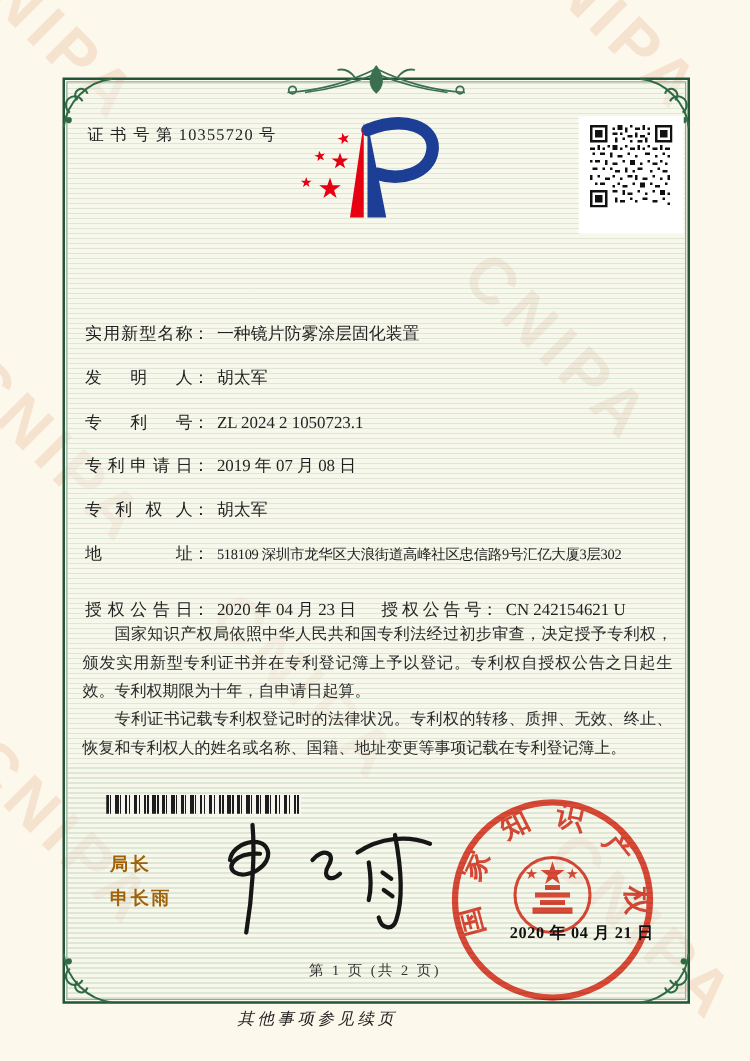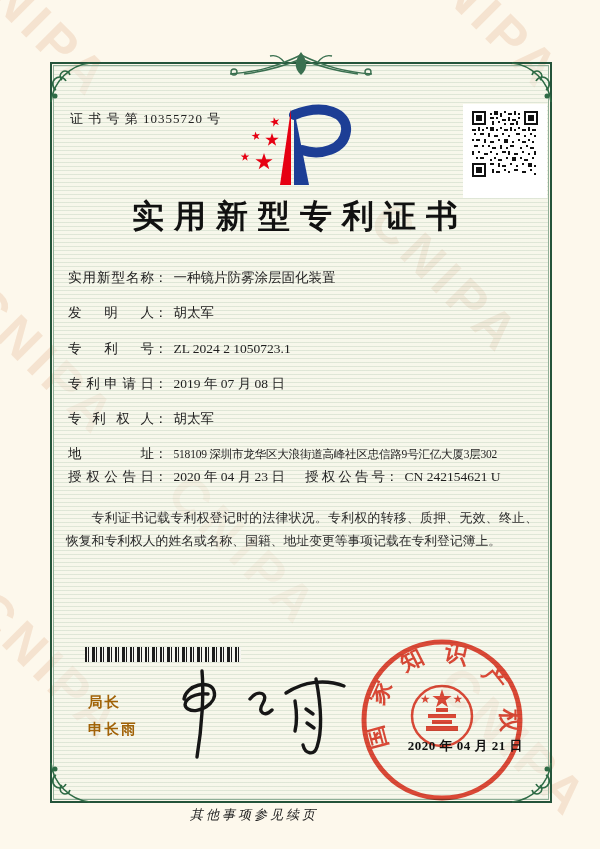--- a/index.html
+++ b/index.html
@@ -46,41 +46,41 @@
         rgba(255,255,255,0) 1px, rgba(255,255,255,0) 4px),
       rgba(242,246,235,0.55);
   }
   .crest{position:absolute;left:50%;top:-16px;transform:translateX(-50%);z-index:2;}
   .corner{position:absolute;width:44px;height:44px;z-index:2;}
   .corner.tl{left:-4px;top:-4px;}
   .corner.tr{right:-4px;top:-4px;transform:scaleX(-1);}
   .corner.bl{left:-4px;bottom:-4px;transform:scaleY(-1);}
   .corner.br{right:-4px;bottom:-4px;transform:scale(-1,-1);}
   
-  .content{position:absolute;inset:0;z-index:2;margin-top:11px;}
+  .content{position:absolute;inset:0;z-index:2;}
   .cert-no{
     position:absolute;left:70px;top:99px;
     font-size:13px;letter-spacing:1px;color:#222;
   }
   .logo{position:absolute;left:230px;top:92px;}
   .qr-box{
     position:absolute;left:463px;top:93px;width:84px;height:94px;
     background:#ffffff;
   }
   .qr{position:absolute;left:9px;top:7px;}
   .doc-title{
     position:absolute;left:0;top:184px;width:100%;
     text-align:center;
     font-size:32px;font-weight:bold;letter-spacing:10px;
     color:#111;
   }
   .fields{position:absolute;left:68px;top:0;width:470px;font-size:13.5px;}
   .frow{position:absolute;left:0;white-space:nowrap;}
   .r0{top:258px;} .r1{top:293px;} .r2{top:329px;} .r3{top:364px;}
-  .r4{top:399px;} .r5{top:434px;} .r6{top:457px;}
+  .r4{top:399px;} .r5{top:434px;} .r6{top:479px;}
   .flabel{
     display:inline-block;width:86px;
     text-align:justify;text-align-last:justify;
     -moz-text-align-last:justify;
     vertical-align:top;color:#222;
   }
   .fcolon{display:inline-block;color:#222;}
   .fvalue{display:inline-block;margin-left:6px;color:#1f1f1f;}
   .fvalue.small{font-size:11.5px;letter-spacing:-0.2px;}
   .r6b{position:absolute;left:237px;top:0;white-space:nowrap;}
@@ -215,21 +215,20 @@
             <rect x="27" y="1" width="5" height="5" fill="#ffffff"></rect>
             <rect x="1" y="27" width="5" height="5" fill="#ffffff"></rect>
           <rect x="2" y="2" width="3" height="3"></rect>
             <rect x="28" y="2" width="3" height="3"></rect>
             <rect x="2" y="28" width="3" height="3"></rect>
           <path d="M9,1h1v1h-1z M11,0h2v2h-2z M14,1h1v2h-1z M16,0h1v1h-1z M18,1h2v1h-2z M21,0h1v2h-1z M23,1h1v1h-1z M9,3h2v1h-2z M12,3h1v1h-1z M15,4h2v1h-2z M18,3h1v2h-1z M20,4h2v1h-2z M23,3h1v1h-1z M10,5h1v2h-1z M13,5h1v1h-1z M16,6h1v1h-1z M19,6h2v1h-2z M22,5h1v2h-1z M0,9h2v1h-2z M3,8h1v2h-1z M5,9h1v1h-1z M7,8h1v1h-1z M9,8h2v2h-2z M12,9h1v1h-1z M14,8h1v1h-1z M16,9h2v1h-2z M19,8h1v2h-1z M21,9h1v1h-1z M23,8h1v1h-1z M25,9h2v1h-2z M28,8h1v2h-1z M30,9h2v1h-2z M1,11h1v1h-1z M4,11h2v1h-2z M8,11h1v2h-1z M11,12h2v1h-2z M15,11h1v1h-1z M18,12h1v1h-1z M22,11h2v1h-2z M26,12h1v1h-1z M29,11h1v1h-1z M31,12h1v1h-1z M0,14h1v1h-1z M2,14h2v1h-2z M6,14h1v2h-1z M9,15h2v1h-2z M13,14h1v1h-1z M16,14h2v2h-2z M20,15h1v1h-1z M23,14h1v1h-1z M25,15h2v1h-2z M28,14h1v1h-1z M30,15h1v1h-1z M1,17h2v1h-2z M5,17h1v1h-1z M8,17h1v1h-1z M10,18h2v1h-2z M14,17h1v2h-1z M17,18h1v1h-1z M19,17h2v1h-2z M24,18h1v1h-1z M27,17h1v1h-1z M29,18h2v1h-2z M0,20h1v2h-1z M3,20h1v1h-1z M6,21h2v1h-2z M9,20h1v1h-1z M12,21h1v1h-1z M15,20h2v1h-2z M18,20h1v2h-1z M21,21h2v1h-2z M25,20h1v1h-1z M28,21h1v1h-1z M31,20h1v2h-1z M2,23h1v1h-1z M4,23h2v1h-2z M9,24h1v1h-1z M11,23h1v1h-1z M13,24h2v1h-2z M17,23h1v1h-1z M20,23h2v2h-2z M24,23h1v1h-1z M26,24h2v1h-2z M30,23h1v1h-1z M9,26h2v1h-2z M13,26h1v2h-1z M15,27h2v1h-2z M19,26h1v1h-1z M22,27h1v1h-1z M25,26h1v1h-1z M28,26h2v2h-2z M31,27h1v1h-1z M10,29h1v2h-1z M12,30h2v1h-2z M16,29h1v1h-1z M18,30h1v1h-1z M21,29h2v1h-2z M25,30h2v1h-2z M29,29h1v1h-1z M31,31h1v1h-1z"></path>
         </g>
       </svg>
     </div>
 
-    <div class="doc-title">实用新型专利证书</div>
 
     <div class="fields">
       <div class="frow r0">
         <span class="flabel">实用新型名称</span><span class="fcolon">：</span><span class="fvalue">一种镜片防雾涂层固化装置</span>
       </div>
       <div class="frow r1">
         <span class="flabel">发明人</span><span class="fcolon">：</span><span class="fvalue">胡太军</span>
       </div>
       <div class="frow r2">
         <span class="flabel">专利号</span><span class="fcolon">：</span><span class="fvalue">ZL 2024 2 1050723.1</span>
@@ -245,20 +244,21 @@
       </div>
       <div class="frow r6">
         <span class="flabel">授权公告日</span><span class="fcolon">：</span><span class="fvalue">2020 年 04 月 23 日</span>
         <span class="r6b">
           <span class="flabel">授权公告号</span><span class="fcolon">：</span><span class="fvalue">CN 242154621 U</span>
         </span>
       </div>
     </div>
 
     <div class="paras">
+      <p>国家知识产权局依照中华人民共和国专利法经过初步审查，决定授予专利权，颁发实用新型专利证书并在专利登记簿上予以登记。专利权自授权公告之日起生效。专利权期限为十年，自申请日起算。</p>
       <p>专利证书记载专利权登记时的法律状况。专利权的转移、质押、无效、终止、恢复和专利权人的姓名或名称、国籍、地址变更等事项记载在专利登记簿上。</p>
     </div>
 
     <div class="barcode"></div>
 
     <div class="sig-title">局长</div>
     <div class="sig-name">申长雨</div>
 
     <svg class="sig-script" width="190" height="100" viewBox="0 0 190 100">
       <g fill="none" stroke="#161616" stroke-width="3.4" stroke-linecap="round" stroke-linejoin="round">
@@ -266,20 +266,21 @@
         <path d="M44,8 C46,30 44,64 39,94"></path>
         <path d="M92,36 C100,26 111,30 105,40 C99,50 107,54 114,47"></path>
         <path d="M128,30 C146,18 168,16 186,23"></path>
         <path d="M158,16 C163,42 165,66 159,84 C156,93 147,91 145,82"></path>
         <path d="M137,38 C139,50 139,60 137,68"></path>
         <path d="M148,46 l7,5"></path>
         <path d="M149,60 l7,5"></path>
       </g>
     </svg>
 
+    <div class="page-num">第 1 页 (共 2 页)</div>
   </div>
 
   <svg class="seal" width="172" height="172" viewBox="0 0 172 172">
     <circle cx="86" cy="84" r="78" fill="none" stroke="#e13b2a" stroke-width="5"></circle>
     <path id="sealArc" d="M32,110 A60,60 0 1 1 140,110" fill="none"></path>
     <text font-size="23" font-weight="bold" fill="#e13b2a" font-family="Liberation Serif, DejaVu Serif, serif">
       <textPath href="#sealArc" startOffset="0" textLength="268" lengthAdjust="spacing">国家知识产权局</textPath>
     </text>
     <g fill="#e13b2a">
       <circle cx="86" cy="80" r="30" fill="none" stroke="#e13b2a" stroke-width="2.5"></circle>

